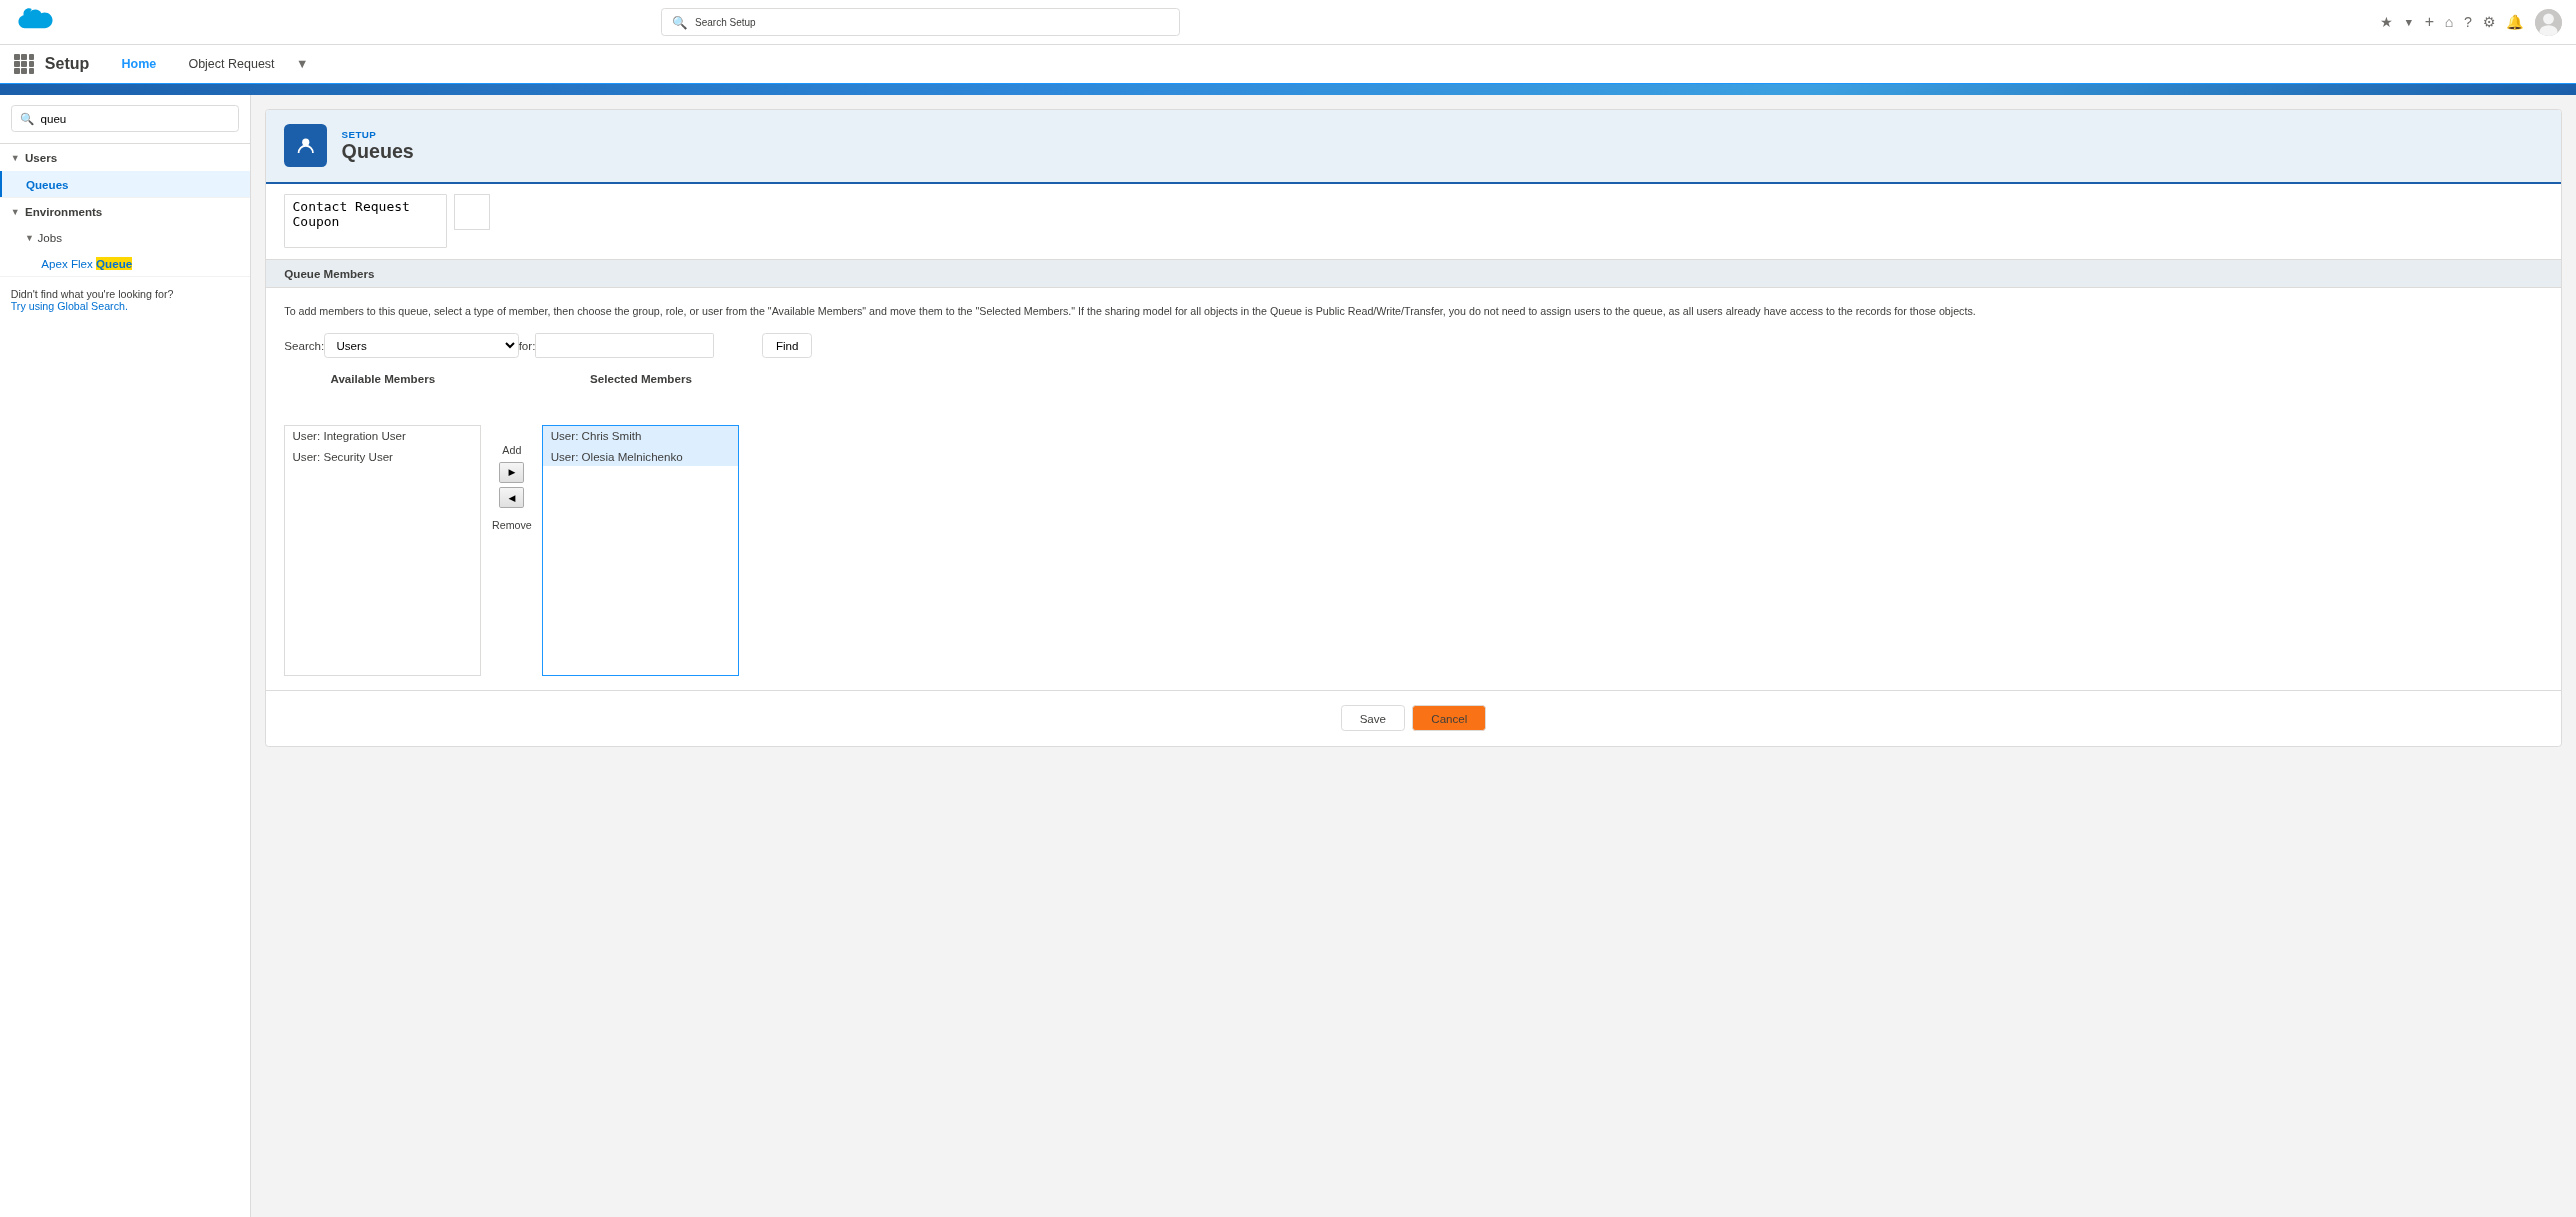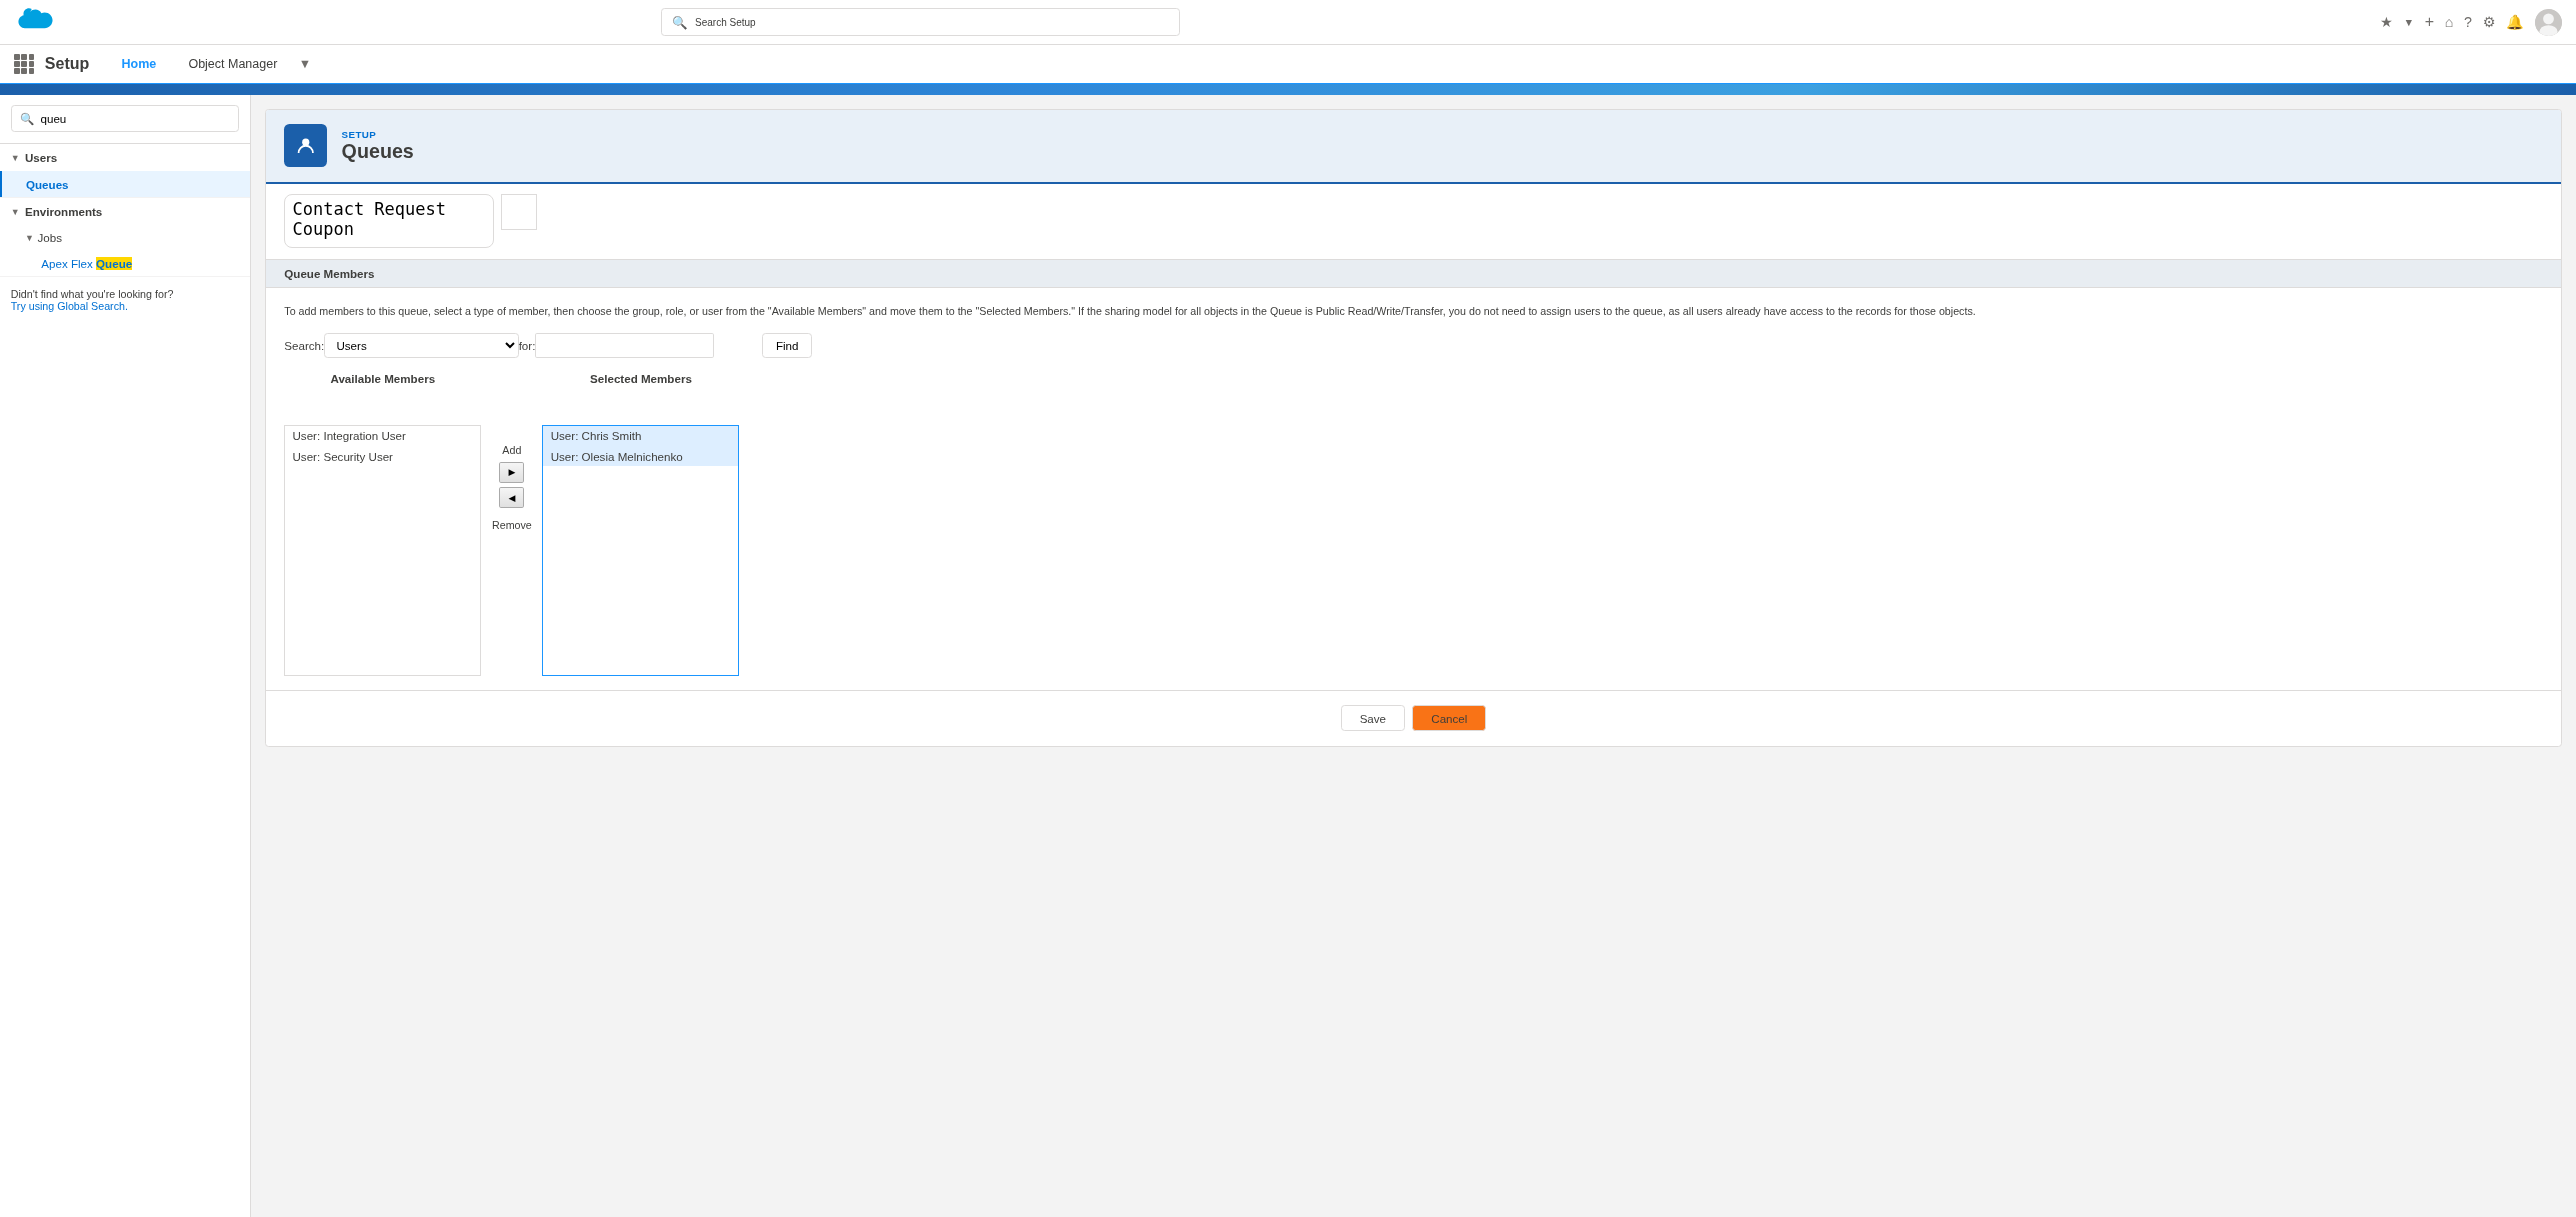--- a/index.html
+++ b/index.html
@@ -254,24 +254,24 @@
     }
     .partial-form {
       display: flex;
       gap: 7.2px;
       padding: 10.7px 18px;
       border-bottom: 0.9px solid #dddbda;
       align-items: flex-start;
     }
     .partial-input {
       border: 0.9px solid #dddbda;
-      border-radius: 8px;
+      border-radius: 1px;
       padding: 3.6px 7.2px;
-      font-size: 17px;
-      width: 210px;
+      font-size: 13px;
+      width: 163px;
       height: 54px;
       resize: none;
     }
     .partial-checkbox {
       width: 36px;
       height: 36px;
       border: 0.9px solid #dddbda;
       background: #fff;
     }
 
@@ -478,21 +478,21 @@
       <div class="grid-dot"></div>
     <div class="grid-dot"></div>
       <div class="grid-dot"></div>
       <div class="grid-dot"></div>
     <div class="grid-dot"></div>
       <div class="grid-dot"></div>
       <div class="grid-dot"></div>
   </div>
   <span class="setup-label">Setup</span>
   <div class="nav-tab active">Home</div>
-  <div class="nav-tab">Object Manager</div>
+  <div class="nav-tab">Object Request</div>
   <span style="margin-left: 3.6px; color:#706e6b; font-size:12.5px;">▼</span>
 </div>
 
 <div class="banner"></div>
 
 <div class="layout">
 
   <div class="sidebar">
     <div class="sidebar-search">
       <div class="sidebar-search-input">

